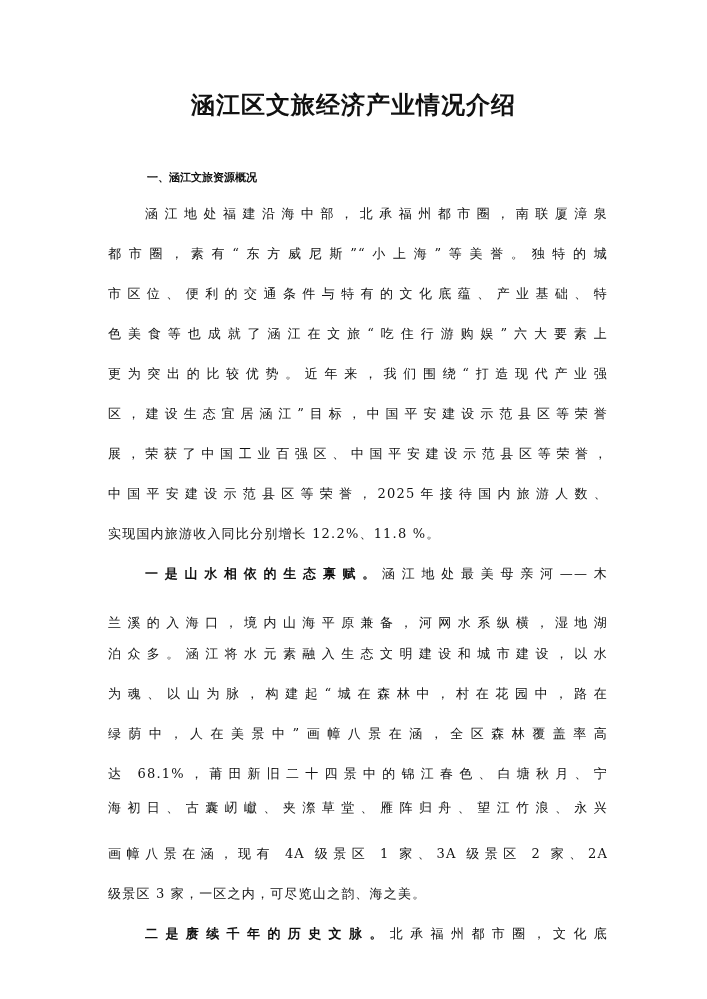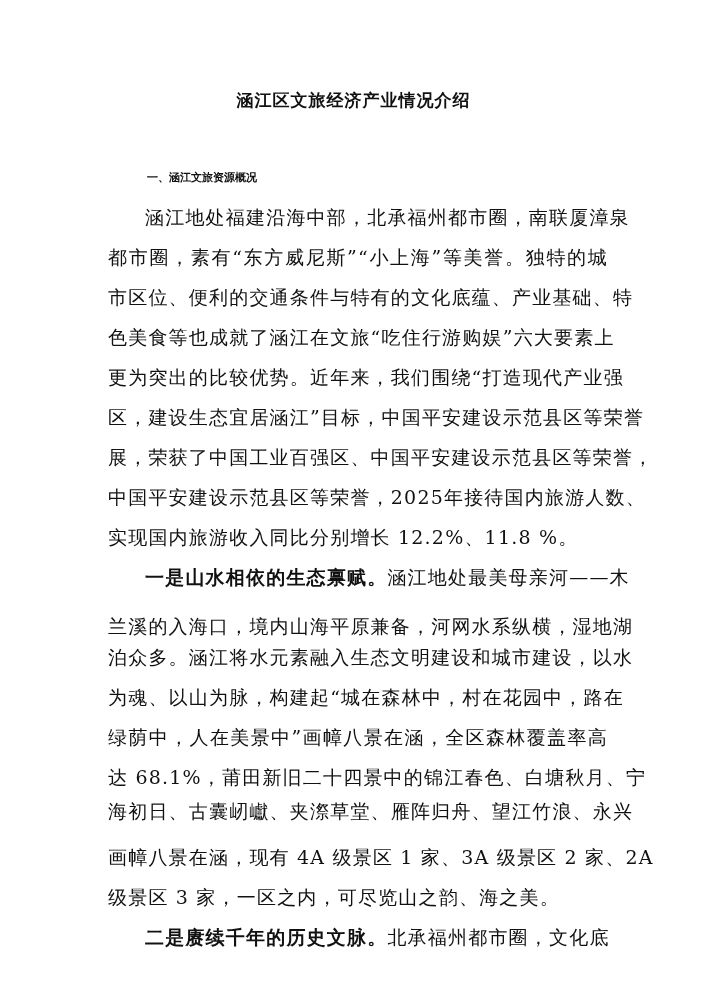--- a/index.html
+++ b/index.html
@@ -1,22 +1,22 @@
 <!DOCTYPE html>
 <html><head>
 <meta charset="utf-8">
 <style>
   html, body { margin: 0; padding: 0; background: #ffffff; }
   body { width: 707px; height: 999px; position: relative; overflow: hidden;
          font-family: "DejaVu Serif", "Liberation Serif", serif; color: #111; }
   .title { position: absolute; left: 0; width: 707px; top: 89px; text-align: center;
-           font-size: 17px; font-weight: bold; letter-spacing: 1px; }
+           font-size: 24px; font-weight: bold; letter-spacing: 1px; }
   .heading { position: absolute; left: 147px; top: 170px; font-size: 11px; font-weight: bold;
              font-family: "DejaVu Sans", "Liberation Sans", sans-serif; }
-  .line { position: absolute; left: 108px; width: 500px; font-size: 19px;
+  .line { position: absolute; left: 108px; width: 500px; font-size: 13px;
           white-space: nowrap; letter-spacing: 1.2px; text-align: justify; text-align-last: justify; }
   .line.indent { left: 145px; width: 463px; }
   .line.last { text-align-last: left; }
   .b { font-weight: bold; }
 </style>
 </head>
 <body>
 
 <div>
   <div class="title">涵江区文旅经济产业情况介绍</div>

